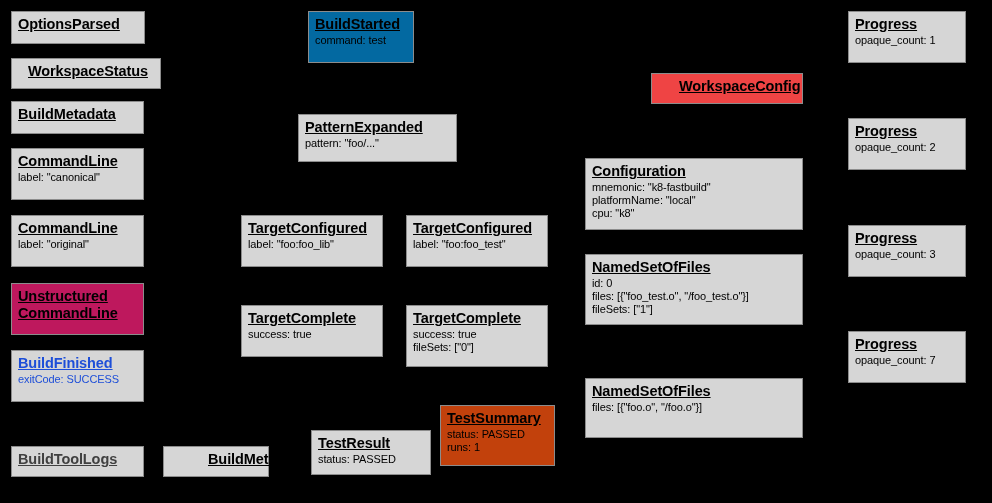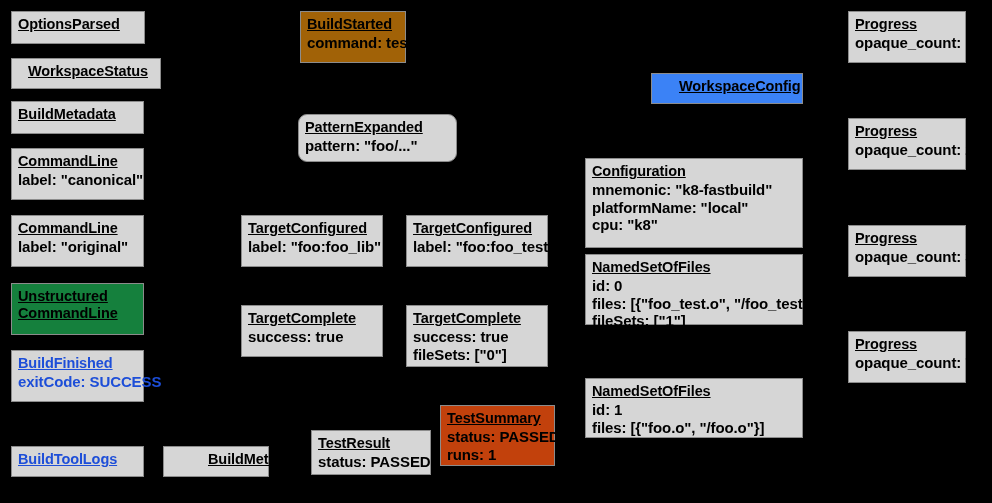--- a/index.html
+++ b/index.html
@@ -37,22 +37,22 @@
     text-decoration: underline;
     white-space: pre;
     letter-spacing: -0.1px;
     display: block;
   }
   .node-fields {
     display: block;
     margin-top: 1px;
   }
   .node-field {
-    font-size: 15px;
-    font-weight: bold;
+    font-size: 11px;
+    font-weight: normal;
     text-decoration: none;
     white-space: pre;
     display: block;
     letter-spacing: -0.1px;
   }
 </style>
 </head>
 <body>
 
 <div id="canvas" style="background: rgb(0, 0, 0);">
@@ -70,43 +70,43 @@
       <span class="node-fields">
         <span class="node-field">label: "canonical"</span>
       </span>
     </div>
     <div class="node" style="left: 11px; top: 215px; width: 133px; height: 52px; background: rgb(214, 214, 214); border-color: rgb(140, 140, 140); color: rgb(0, 0, 0);">
       <span class="node-title">CommandLine</span>
       <span class="node-fields">
         <span class="node-field">label: "original"</span>
       </span>
     </div>
-    <div class="node" style="left: 11px; top: 283px; width: 133px; height: 52px; background: #15803d; border-color: rgb(140, 140, 140); color: rgb(0, 0, 0);">
+    <div class="node" style="left: 11px; top: 283px; width: 133px; height: 52px; background: #be185d; border-color: rgb(140, 140, 140); color: rgb(0, 0, 0);">
       <span class="node-title">Unstructured
 CommandLine</span>
     </div>
     <div class="node" style="left: 11px; top: 350px; width: 133px; height: 52px; background: rgb(214, 214, 214); border-color: rgb(140, 140, 140); color: #1d4ed8;">
       <span class="node-title">BuildFinished</span>
       <span class="node-fields">
         <span class="node-field">exitCode: SUCCESS</span>
       </span>
     </div>
-    <div class="node" style="left: 11px; top: 446px; width: 133px; height: 31px; background: rgb(214, 214, 214); border-color: rgb(140, 140, 140); color: #1d4ed8;">
+    <div class="node" style="left: 11px; top: 446px; width: 133px; height: 31px; background: rgb(214, 214, 214); border-color: rgb(140, 140, 140); color: #404040;">
       <span class="node-title">BuildToolLogs</span>
     </div>
     <div class="node" style="left: 163px; top: 446px; width: 106px; height: 31px; background: rgb(214, 214, 214); border-color: rgb(140, 140, 140); color: rgb(0, 0, 0); padding-left: 44px;">
       <span class="node-title">BuildMetrics</span>
     </div>
-    <div class="node" style="left: 300px; top: 11px; width: 106px; height: 52px; background: #a16207; border-color: rgb(140, 140, 140); color: rgb(0, 0, 0);">
+    <div class="node" style="left: 308px; top: 11px; width: 106px; height: 52px; background: #0369a1; border-color: rgb(140, 140, 140); color: rgb(0, 0, 0);">
       <span class="node-title">BuildStarted</span>
       <span class="node-fields">
         <span class="node-field">command: test</span>
       </span>
     </div>
-    <div class="node" style="left: 298px; top: 114px; width: 159px; height: 48px; background: rgb(214, 214, 214); border-color: rgb(140, 140, 140); color: rgb(0, 0, 0); border-radius: 9px;">
+    <div class="node" style="left: 298px; top: 114px; width: 159px; height: 48px; background: rgb(214, 214, 214); border-color: rgb(140, 140, 140); color: rgb(0, 0, 0);">
       <span class="node-title">PatternExpanded</span>
       <span class="node-fields">
         <span class="node-field">pattern: "foo/..."</span>
       </span>
     </div>
     <div class="node" style="left: 241px; top: 215px; width: 142px; height: 52px; background: rgb(214, 214, 214); border-color: rgb(140, 140, 140); color: rgb(0, 0, 0);">
       <span class="node-title">TargetConfigured</span>
       <span class="node-fields">
         <span class="node-field">label: "foo:foo_lib"</span>
       </span>
@@ -136,43 +136,42 @@
         <span class="node-field">status: PASSED</span>
       </span>
     </div>
     <div class="node" style="left: 440px; top: 405px; width: 115px; height: 61px; background: #c2410c; border-color: rgb(140, 140, 140); color: rgb(0, 0, 0);">
       <span class="node-title">TestSummary</span>
       <span class="node-fields">
         <span class="node-field">status: PASSED</span>
         <span class="node-field">runs: 1</span>
       </span>
     </div>
-    <div class="node" style="left: 651px; top: 73px; width: 152px; height: 31px; background: #3b82f6; border-color: rgb(140, 140, 140); color: rgb(0, 0, 0); padding-left: 27px;">
+    <div class="node" style="left: 651px; top: 73px; width: 152px; height: 31px; background: #ef4444; border-color: rgb(140, 140, 140); color: rgb(0, 0, 0); padding-left: 27px;">
       <span class="node-title">WorkspaceConfig</span>
     </div>
-    <div class="node" style="left: 585px; top: 158px; width: 218px; height: 90px; background: rgb(214, 214, 214); border-color: rgb(140, 140, 140); color: rgb(0, 0, 0);">
+    <div class="node" style="left: 585px; top: 158px; width: 218px; height: 72px; background: rgb(214, 214, 214); border-color: rgb(140, 140, 140); color: rgb(0, 0, 0);">
       <span class="node-title">Configuration</span>
       <span class="node-fields">
         <span class="node-field">mnemonic: "k8-fastbuild"</span>
         <span class="node-field">platformName: "local"</span>
         <span class="node-field">cpu: "k8"</span>
       </span>
     </div>
     <div class="node" style="left: 585px; top: 254px; width: 218px; height: 71px; background: rgb(214, 214, 214); border-color: rgb(140, 140, 140); color: rgb(0, 0, 0);">
       <span class="node-title">NamedSetOfFiles</span>
       <span class="node-fields">
         <span class="node-field">id: 0</span>
         <span class="node-field">files: [{"foo_test.o", "/foo_test.o"}]</span>
         <span class="node-field">fileSets: ["1"]</span>
       </span>
     </div>
     <div class="node" style="left: 585px; top: 378px; width: 218px; height: 60px; background: rgb(214, 214, 214); border-color: rgb(140, 140, 140); color: rgb(0, 0, 0);">
       <span class="node-title">NamedSetOfFiles</span>
       <span class="node-fields">
-        <span class="node-field">id: 1</span>
         <span class="node-field">files: [{"foo.o", "/foo.o"}]</span>
       </span>
     </div>
     <div class="node" style="left: 848px; top: 11px; width: 118px; height: 52px; background: rgb(214, 214, 214); border-color: rgb(140, 140, 140); color: rgb(0, 0, 0);">
       <span class="node-title">Progress</span>
       <span class="node-fields">
         <span class="node-field">opaque_count: 1</span>
       </span>
     </div>
     <div class="node" style="left: 848px; top: 118px; width: 118px; height: 52px; background: rgb(214, 214, 214); border-color: rgb(140, 140, 140); color: rgb(0, 0, 0);">

